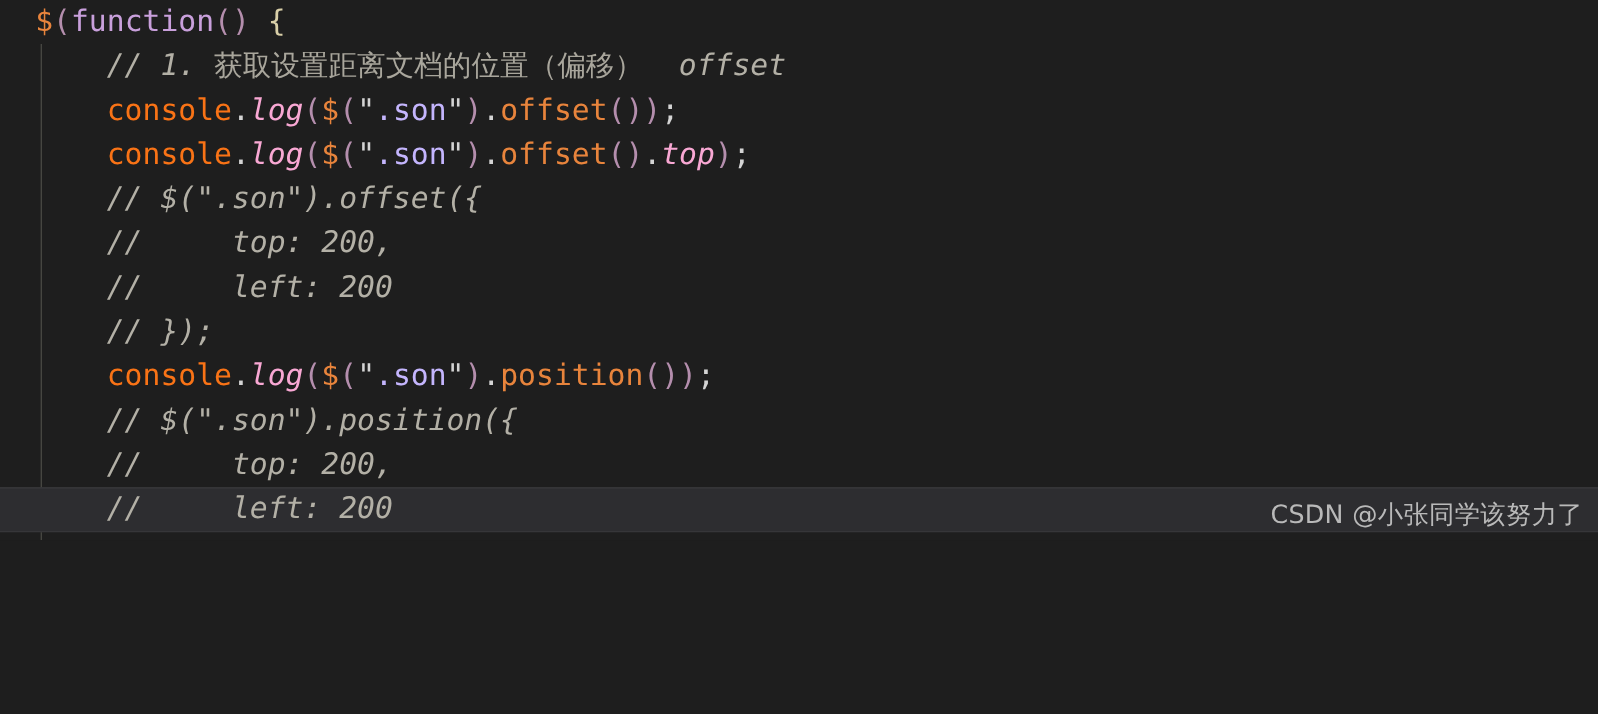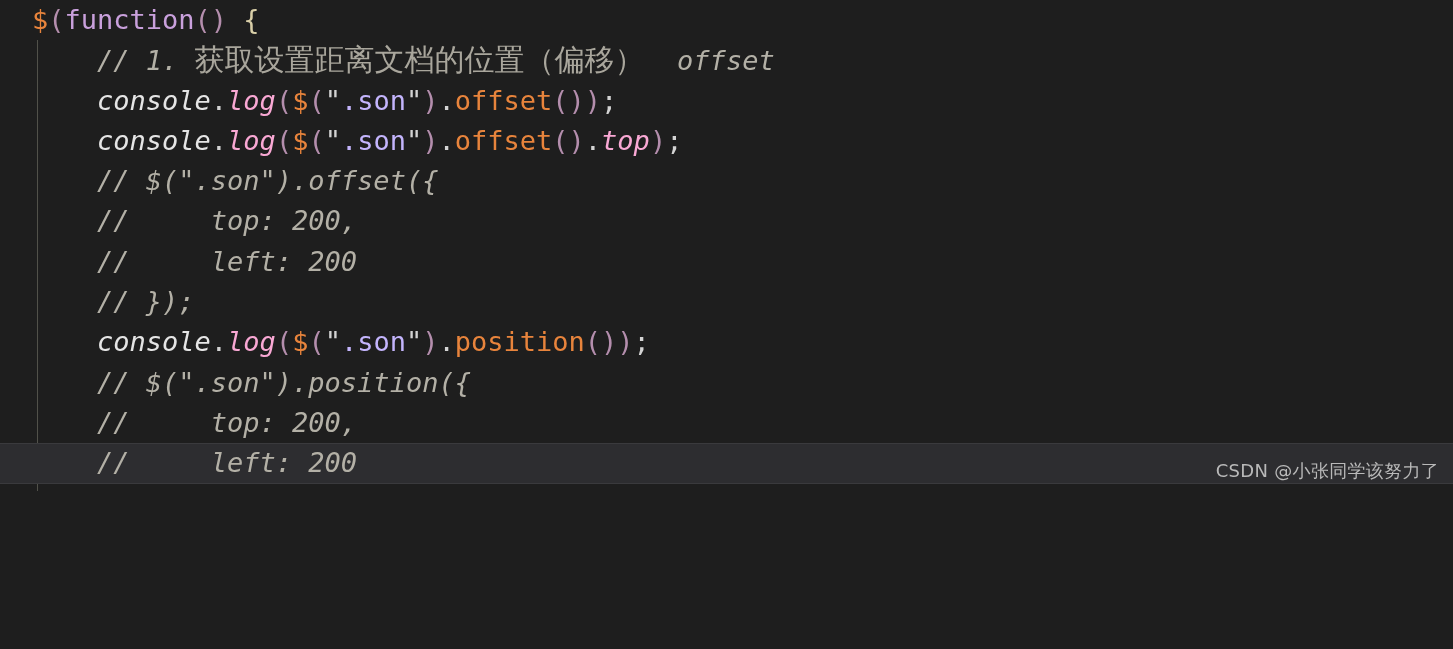--- a/index.html
+++ b/index.html
@@ -54,34 +54,34 @@
   .line.current {
     background: #2d2d30;
     box-shadow: inset 0 1px 0 #3a3a3d, inset 0 -1px 0 #3a3a3d;
   }
 
   
   .t-dollar   { color: #e8843c; }
   .t-paren    { color: #b48ead; }
   .t-keyword  { color: #c9a0dc; }
   .t-brace    { color: #d9cfa8; }
-  .t-obj      { color: #e5e5e5; font-style: italic; }
+  .t-obj      { color: #f97316; }
   .t-prop     { color: #f9a8d4; font-style: italic; }
   .t-method   { color: #e8843c; }
   .t-string   { color: #c4b5fd; }
   .t-quote    { color: #d4d4d4; }
   .t-punct    { color: #d4d4d4; }
   .t-dot      { color: #d4d4d4; }
   .t-comment  { color: #b3b0a6; font-style: italic; }
   .t-comment-cn { color: #a9a69c; font-style: normal; }
 
   .cn {
     font-family: "DejaVu Sans", "Liberation Sans", sans-serif;
     font-style: normal;
-    font-size: 30px;
+    font-size: 26px;
   }
 
   
   .caret {
     position: absolute;
     left: 370px;
     top: 527px;
     width: 3px;
     height: 36px;
     background: #c58b3f;
@@ -114,21 +114,21 @@
   }
   .mouse-ibeam .cap-t { top: 0; }
   .mouse-ibeam .cap-b { bottom: 0; }
 
   
   .watermark {
     position: absolute;
     right: 14px;
     bottom: 8px;
     color: #b9b9b9;
-    font-size: 18px;
+    font-size: 23px;
     font-family: "DejaVu Sans", "Liberation Sans", sans-serif;
     letter-spacing: .3px;
     white-space: nowrap;
   }
 </style>
 </head>
 <body>
 
 <div id="editor">
 

